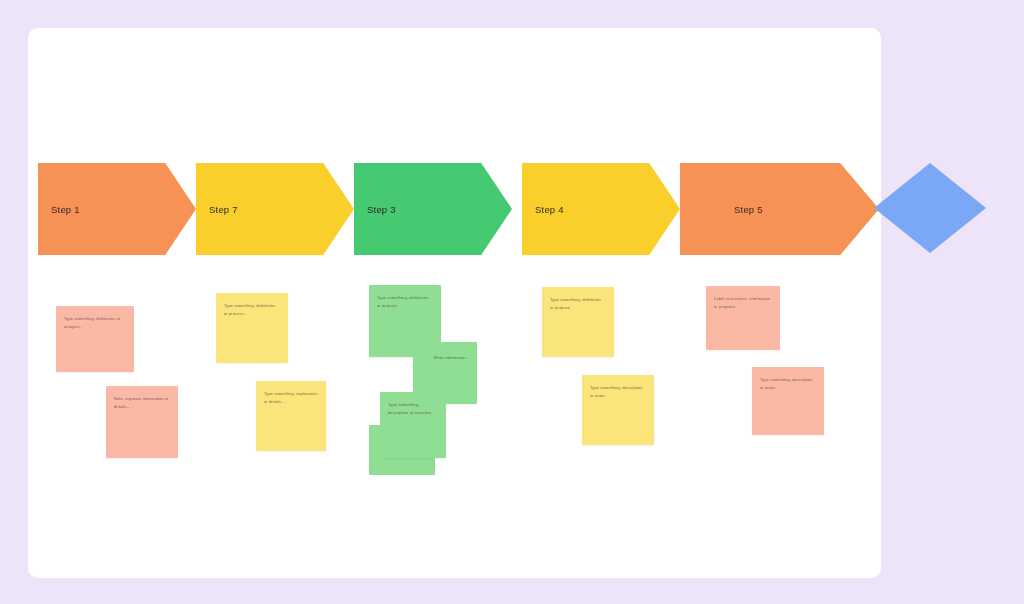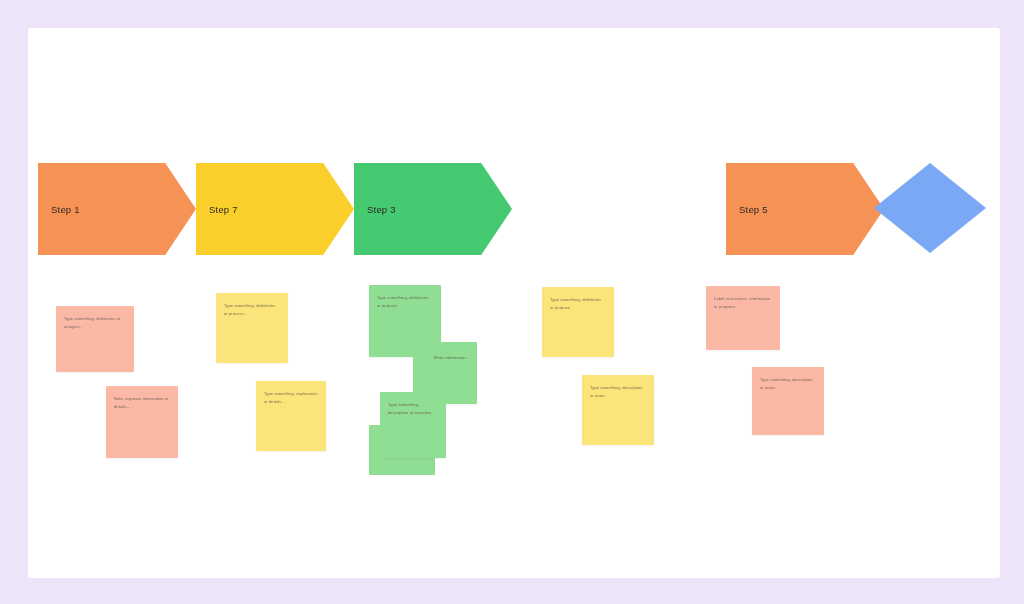--- a/index.html
+++ b/index.html
@@ -7,22 +7,22 @@
   body{
     width:1024px;height:604px;overflow:hidden;
     background:#ede4fa;
     font-family:"Liberation Sans", sans-serif;
   }
   #board-root{position:relative;width:1024px;height:604px;}
 
   
   .canvas-card{
     position:absolute;left:28px;top:28px;
-    width:972px;height:550px;
-    background:#ffffff;border-radius:3px;
+    width:853px;height:550px;
+    background:#ffffff;border-radius:10px;
   }
 
   
   .flow-row{position:absolute;left:0;top:0;width:972px;height:550px;}
   .chevron{
     position:absolute;top:135px;height:92px;
     display:flex;align-items:center;
   }
   .chevron .chev-shape{
     position:absolute;inset:0;
@@ -79,22 +79,26 @@
       <div class="chevron" style="left:168px;width:158px;">
         <span class="chev-shape" style="background:#facf2c;"></span>
         <span class="chev-label">Step 7</span>
       </div>
 
       <div class="chevron" style="left:326px;width:158px;">
         <span class="chev-shape" style="background:#45ca72;"></span>
         <span class="chev-label">Step 3</span>
       </div>
 
+      <div class="chevron" style="left:494px;width:158px;">
+        <span class="chev-shape" style="background:#facf2c;"></span>
+        <span class="chev-label">Step 4</span>
+      </div>
 
-      <div class="chevron" style="left:698px;width:158px;">
+      <div class="chevron" style="left:652px;width:158px;padding-left:41px;">
         <span class="chev-shape" style="background:#f79256;"></span>
         <span class="chev-label">Step 5</span>
       </div>
 
       <div class="diamond" style="left:846px;">
         <span class="dia-shape" style="background:#7ba8f5;"></span>
       </div>
 
       <div class="note" style="left:28px;top:278px;width:78px;height:66px;background:#fbb9a5;">
         <div class="note-text">Type something, definitions or analysis...</div>

